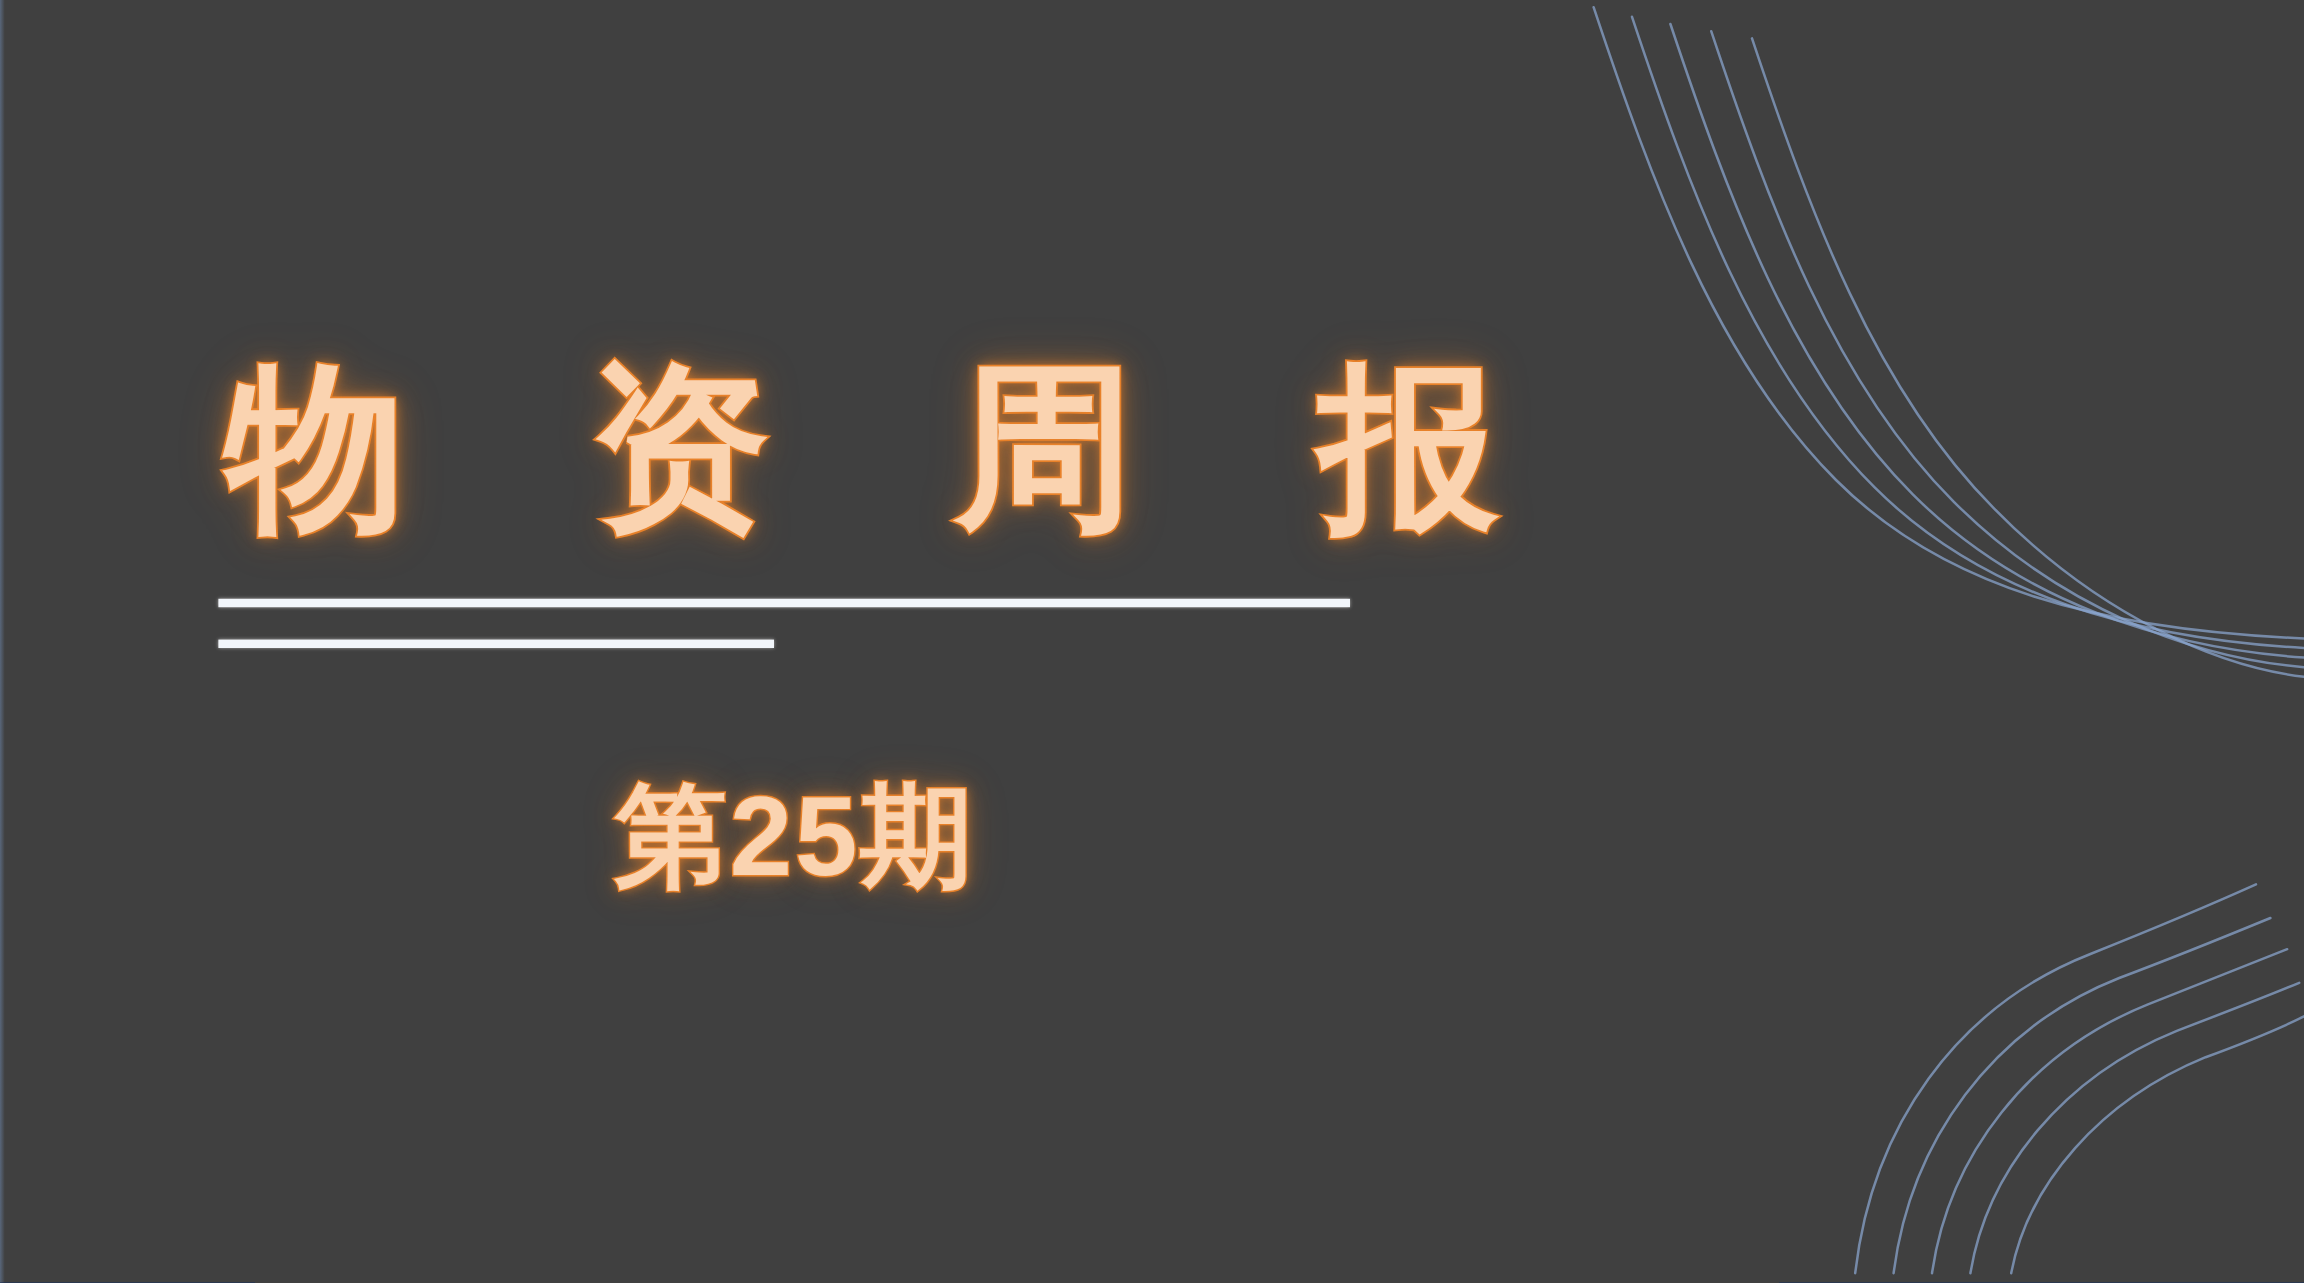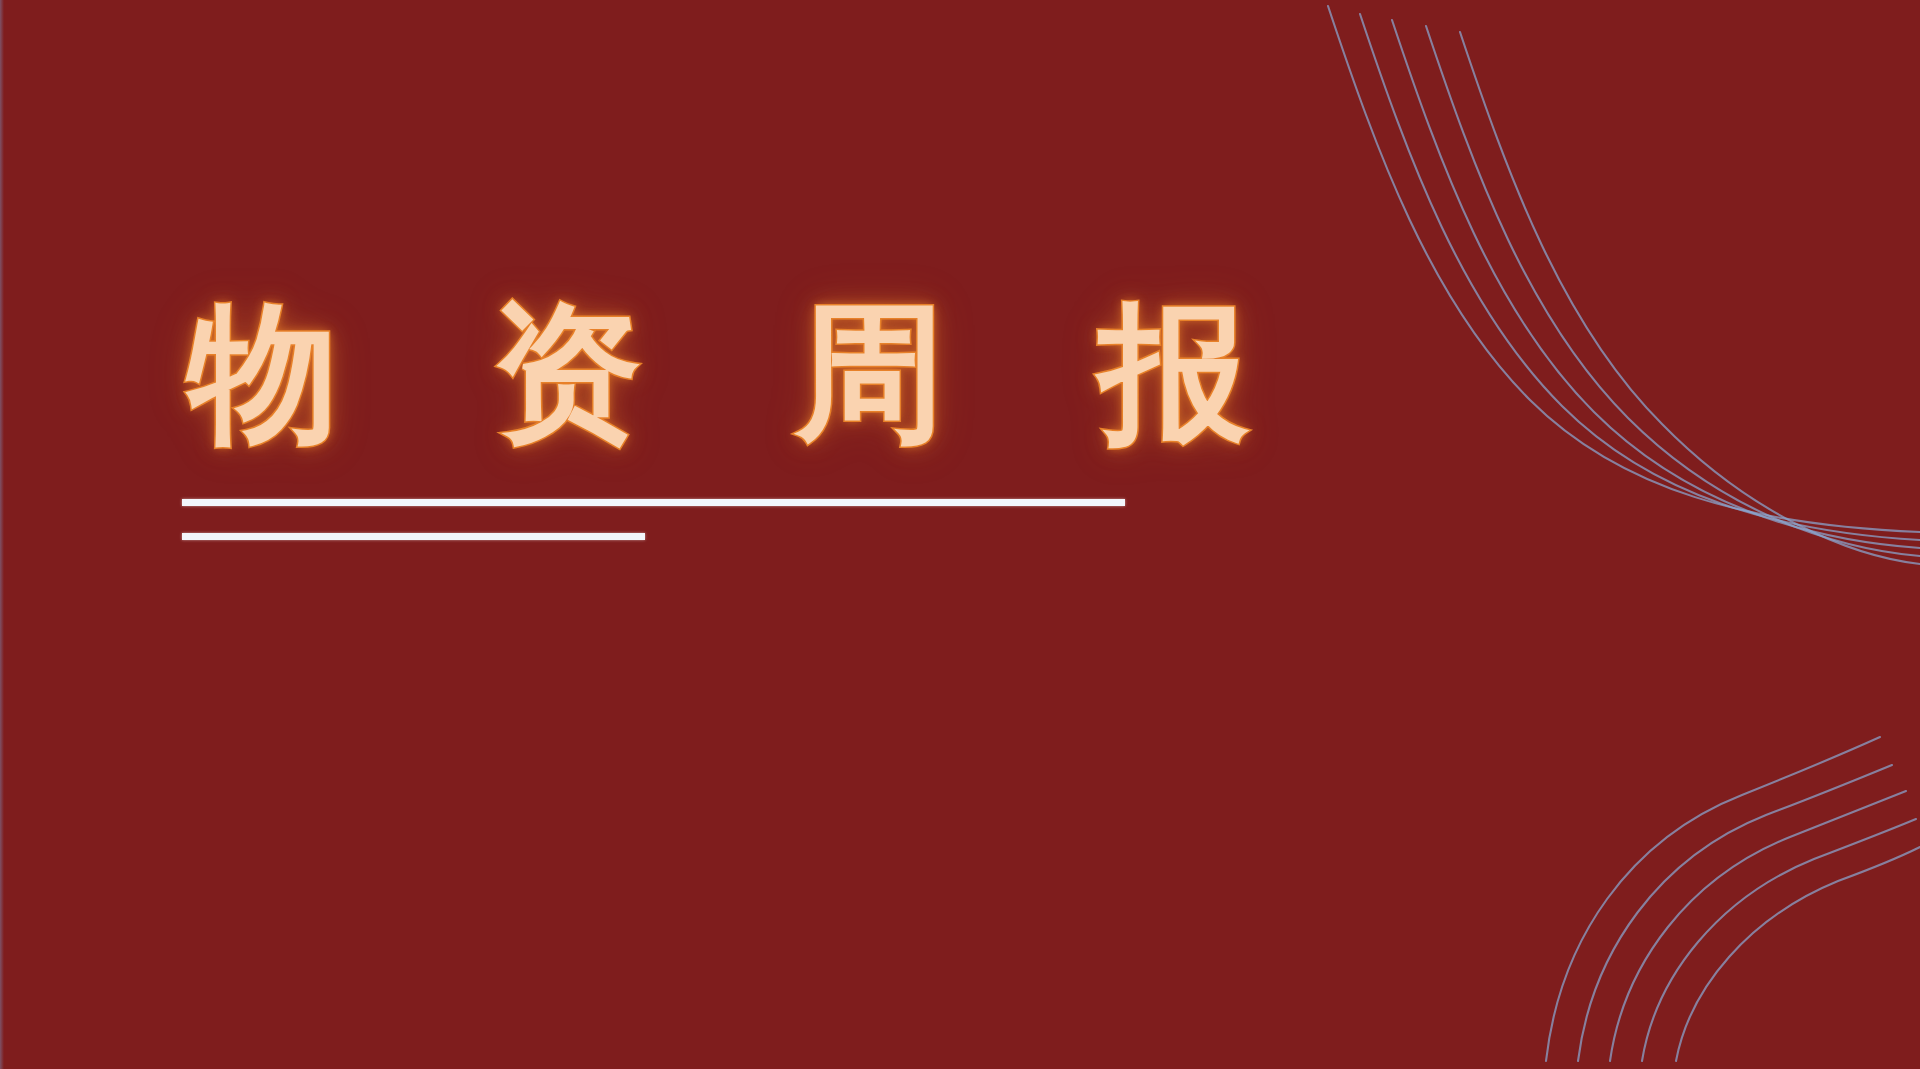--- a/index.html
+++ b/index.html
@@ -7,21 +7,21 @@
     margin: 0;
     padding: 0;
     background: #0c2f6b;
   }
 
   #slide {
     position: relative;
     width: 1920px;
     height: 1069px;
     overflow: hidden;
-    background: #7f1d1d;
+    background: #404040;
     font-family: "Liberation Sans", "DejaVu Sans", sans-serif;
     user-select: none;
   }
 
   
   .edge-left {
     position: absolute;
     left: 0;
     top: 0;
     width: 4px;
@@ -146,14 +146,15 @@
     </svg>
   </div>
 
   <div id="title-block">
     <h1 id="main-title">物 资 周 报</h1>
   </div>
 
   <div class="rule" id="rule-long"></div>
   <div class="rule" id="rule-short"></div>
 
+  <h2 id="issue-label">第25期</h2>
 
 </div>
 
 </body></html>

